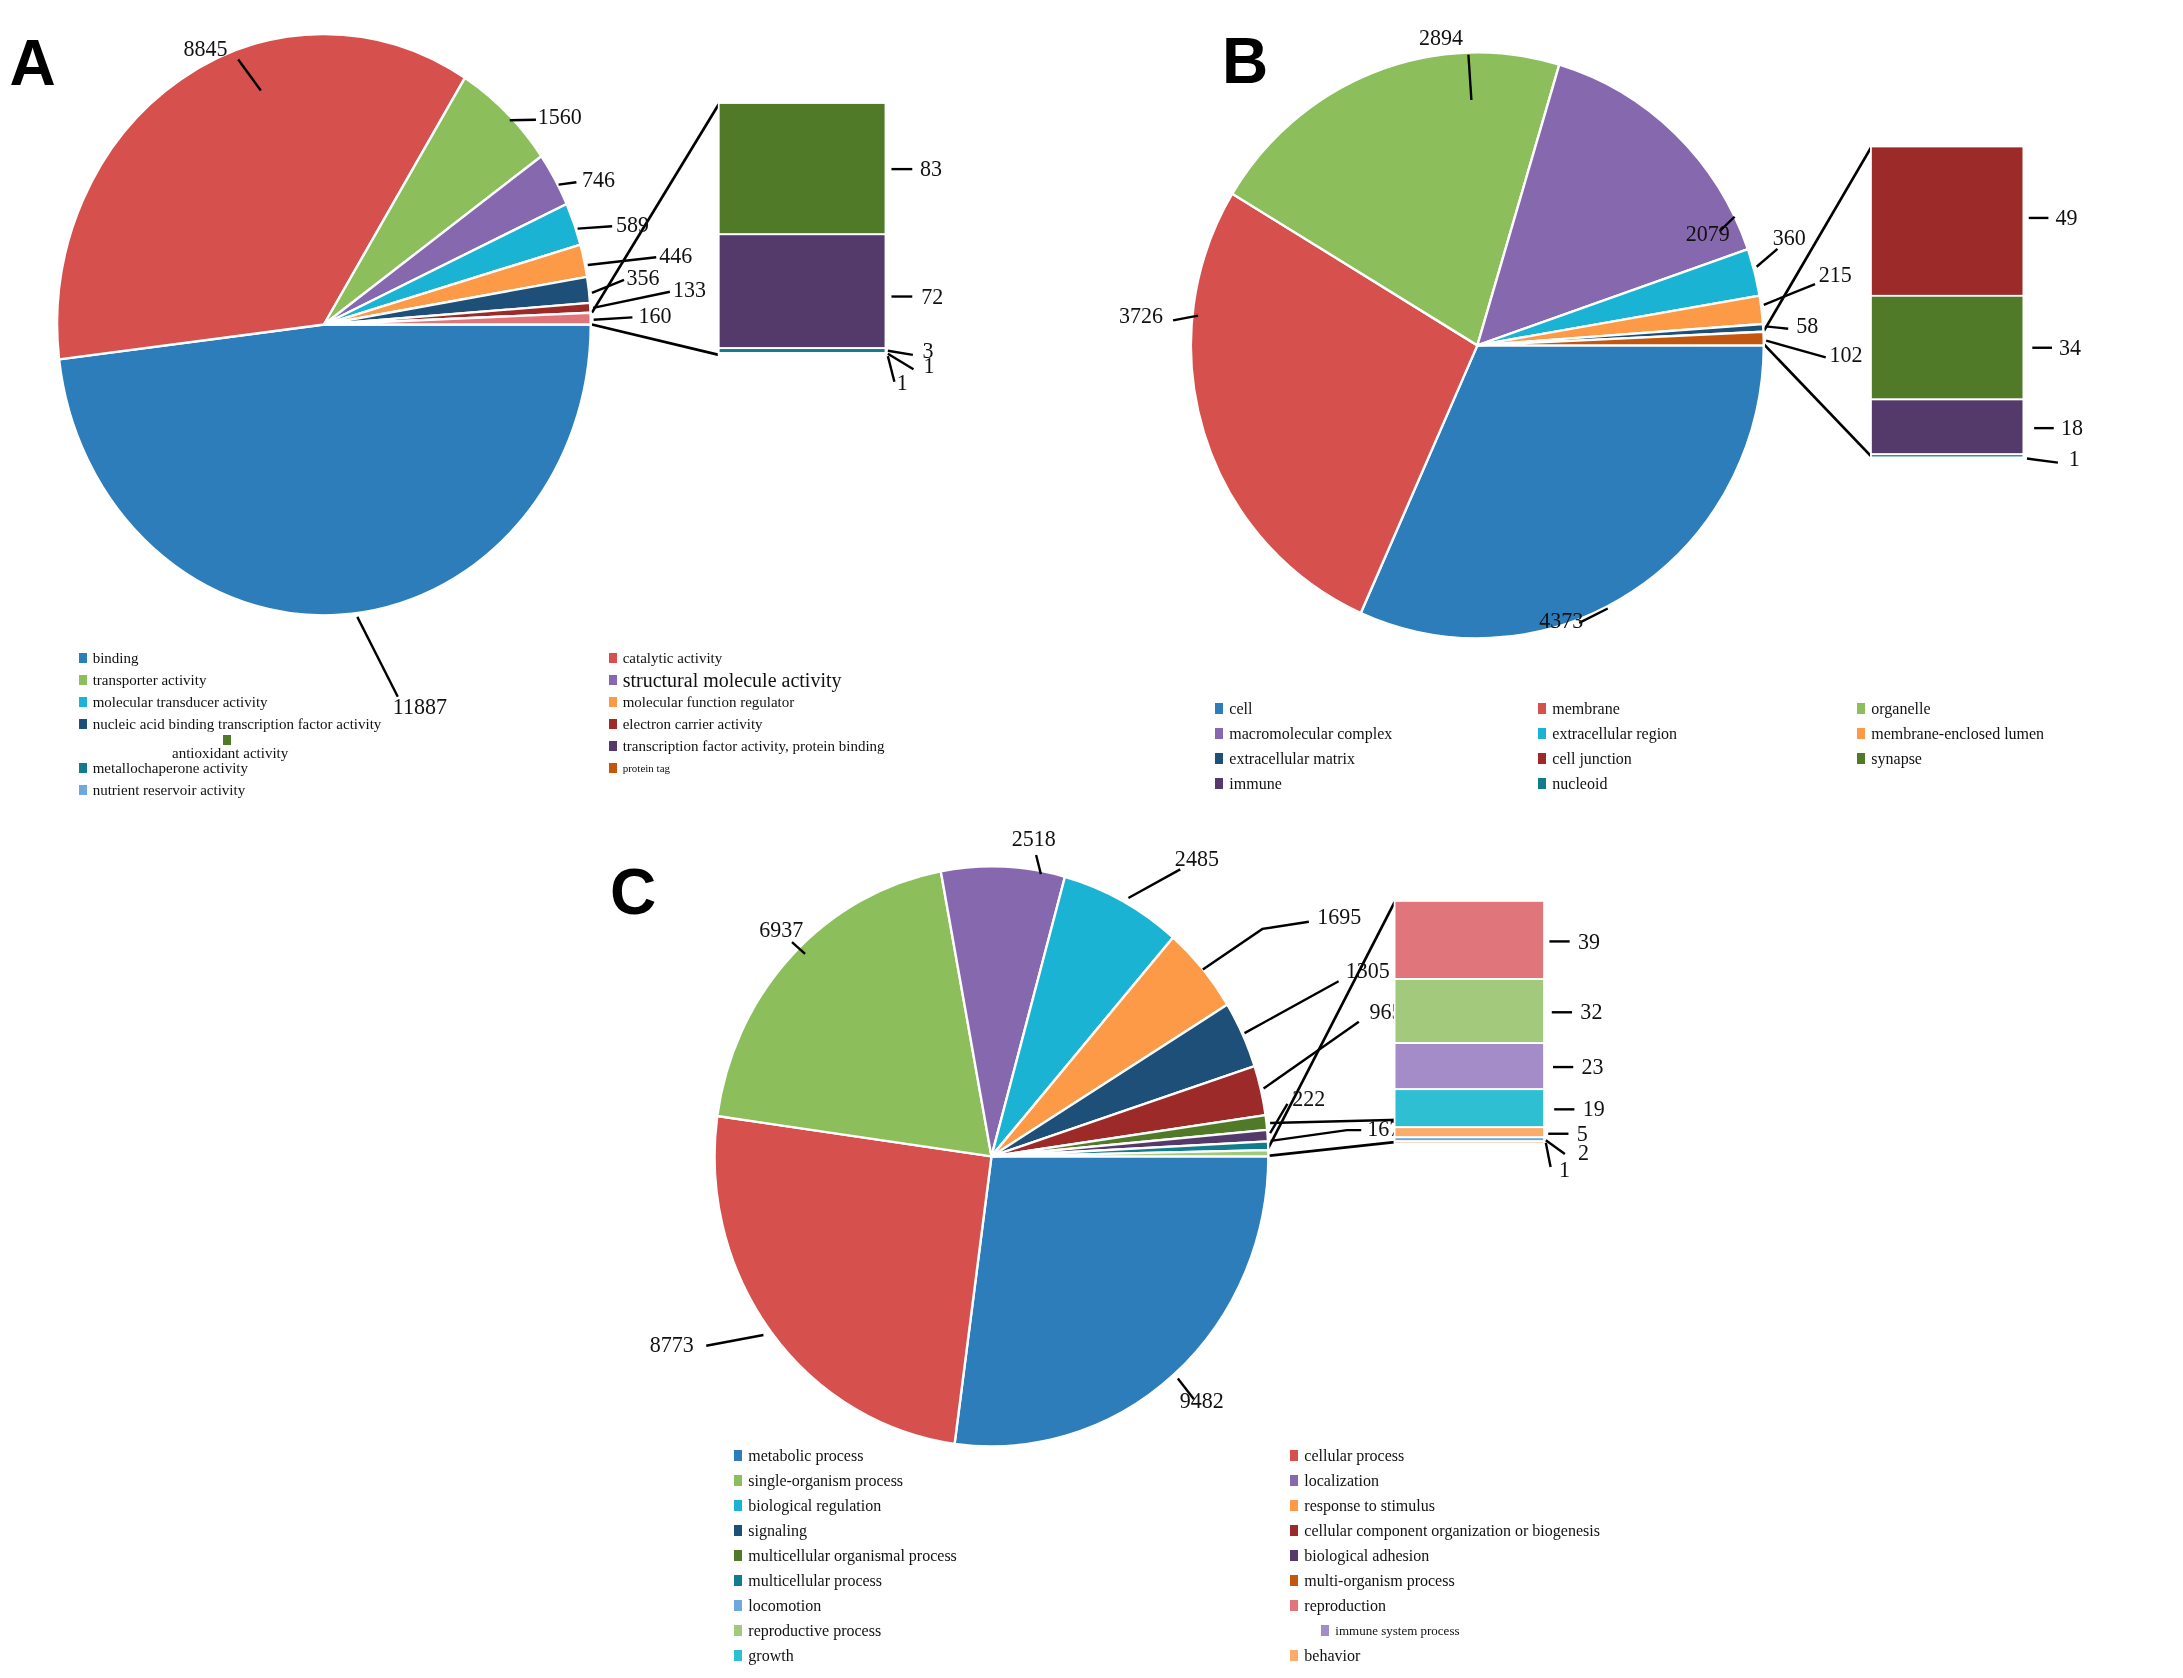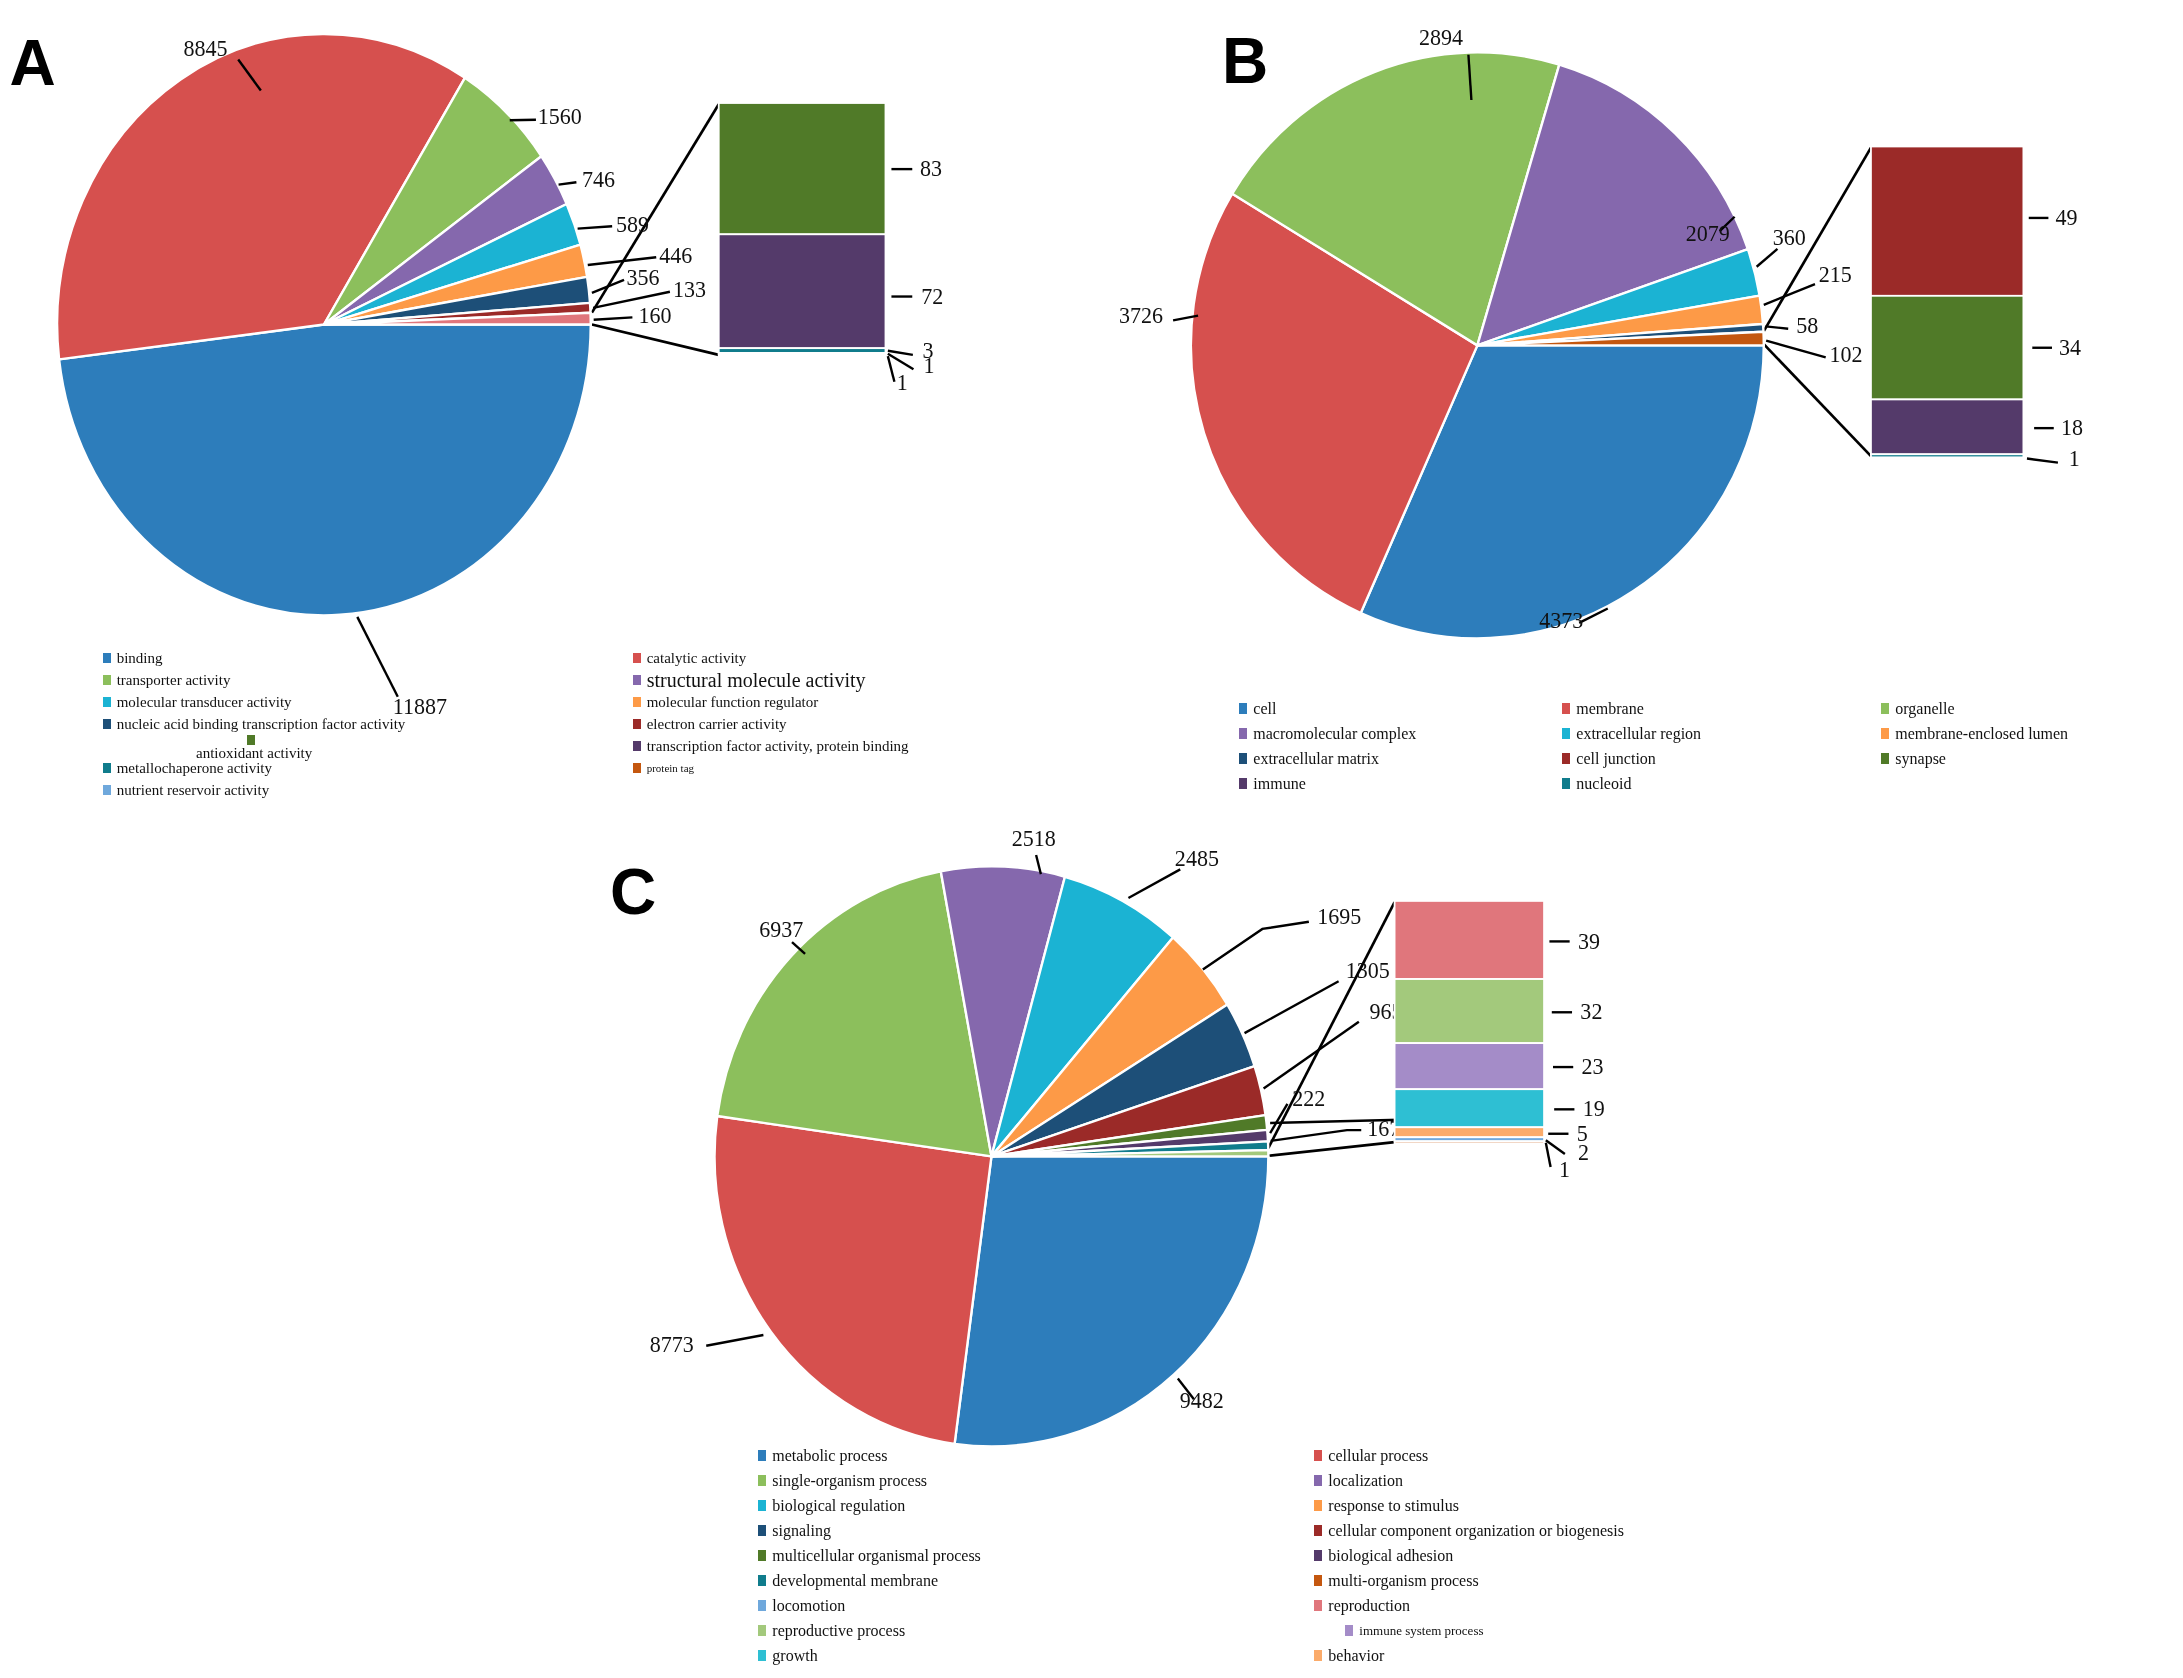--- a/index.html
+++ b/index.html
@@ -9,21 +9,21 @@
   }
   svg{position:absolute;left:0;top:0;}
   .panel-letter{
     position:absolute;font-family:"Liberation Sans",sans-serif;
     font-weight:bold;font-size:64px;line-height:1;color:#000;
   }
   #letter-A{left:9.5px;top:31px;}
   #letter-B{left:1222px;top:29px;}
   #letter-C{left:610px;top:860px;}
   .legend-col{position:absolute;display:flex;flex-direction:column;}
-  .legend-item{display:flex;align-items:center;margin-left:24px;}
+  .legend-item{display:flex;align-items:center;}
   .chip{display:inline-block;flex:0 0 auto;margin-right:6px;}
   .legend-label{white-space:nowrap;}
 </style>
 </head>
 <body>
 
 <div class="panel-letter" id="letter-A">A</div>
 <div class="panel-letter" id="letter-B">B</div>
 <div class="panel-letter" id="letter-C">C</div>
 
@@ -298,21 +298,21 @@
       <div class="legend-item" style="height: 25px; font-size: 16px;">
         <span class="chip" style="width: 8.3px; height: 11.3px; background: rgb(29, 79, 120);"></span>
         <span class="legend-label">signaling</span>
       </div>
       <div class="legend-item" style="height: 25px; font-size: 16px;">
         <span class="chip" style="width: 8.3px; height: 11.3px; background: rgb(80, 122, 40);"></span>
         <span class="legend-label">multicellular organismal process</span>
       </div>
       <div class="legend-item" style="height: 25px; font-size: 16px;">
         <span class="chip" style="width: 8.3px; height: 11.3px; background: rgb(16, 124, 140);"></span>
-        <span class="legend-label">developmental membrane</span>
+        <span class="legend-label">multicellular process</span>
       </div>
       <div class="legend-item" style="height: 25px; font-size: 16px;">
         <span class="chip" style="width: 8.3px; height: 11.3px; background: rgb(111, 168, 220);"></span>
         <span class="legend-label">locomotion</span>
       </div>
       <div class="legend-item" style="height: 25px; font-size: 16px;">
         <span class="chip" style="width: 8.3px; height: 11.3px; background: rgb(163, 201, 124);"></span>
         <span class="legend-label">reproductive process</span>
       </div>
       <div class="legend-item" style="height: 25px; font-size: 16px;">

